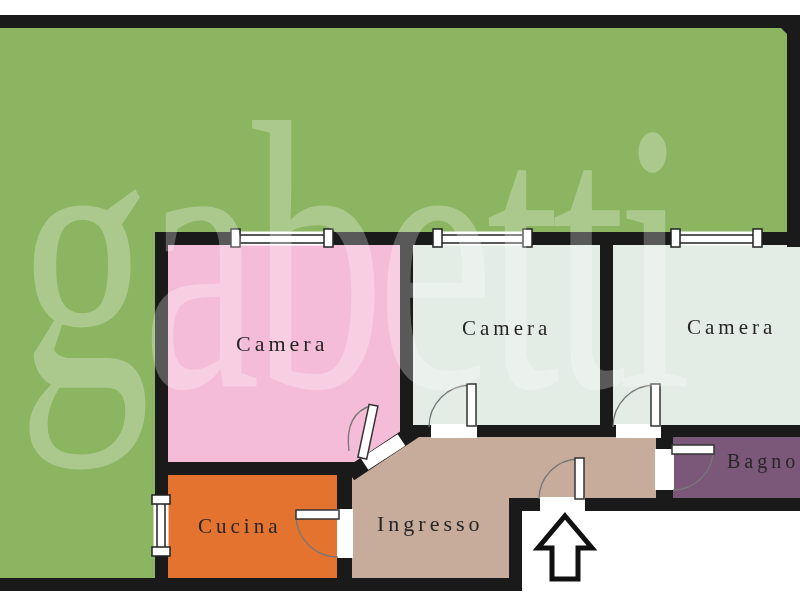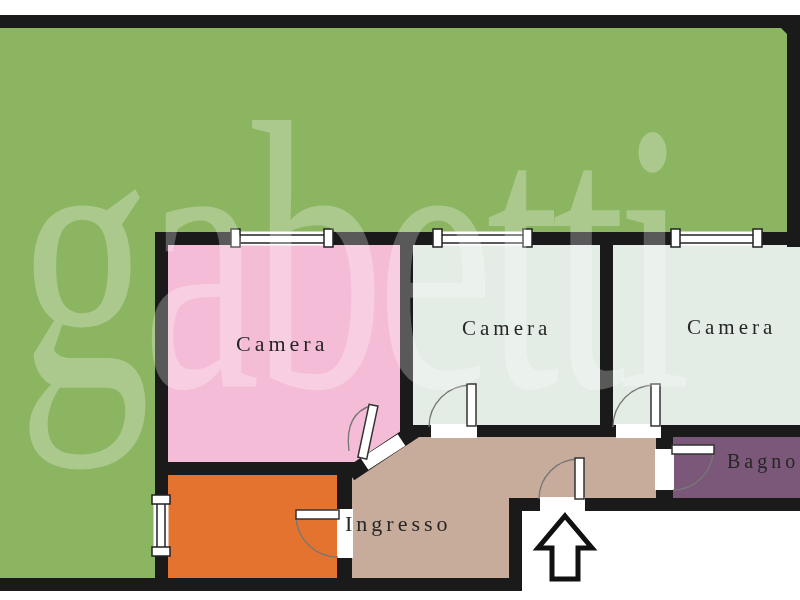--- a/index.html
+++ b/index.html
@@ -23,21 +23,21 @@
     font-family:"Liberation Sans",sans-serif;font-weight:bold;font-size:42px;
     letter-spacing:6px;color:rgba(255,255,255,0.45);white-space:nowrap;
     pointer-events:none;
   }
   .lbl-giardino{left:303px;top:103px;font-size:22px;}
   .lbl-salone  {left:236px;top:331px;font-size:22px;}
   .lbl-camera1 {left:462px;top:316px;font-size:21px;}
   .lbl-camera2 {left:687px;top:315px;font-size:21px;}
   .lbl-bagno   {left:727px;top:450px;font-size:20px;}
   .lbl-cucina  {left:198px;top:514px;font-size:21px;}
-  .lbl-ingresso{left:345px;top:511px;font-size:22px;}
+  .lbl-ingresso{left:377px;top:511px;font-size:22px;}
 </style>
 </head>
 <body>
 
 <div id="stage">
 
   <svg id="plan-svg" width="800" height="600" viewBox="0 0 800 600">
 
     <rect x="0" y="0" width="800" height="600" fill="#ffffff"></rect>
 
@@ -136,15 +136,16 @@
 
     <polygon points="565,516 592,548 578,548 578,579 552,579 552,548 538,548" fill="#ffffff" stroke-width="5" stroke-linejoin="miter" stroke="#111111"></polygon>
   </svg>
 
   <div class="wm-brand">gabetti</div>
 
   <div class="room-label lbl-salone">Camera</div>
   <div class="room-label lbl-camera1">Camera</div>
   <div class="room-label lbl-camera2">Camera</div>
   <div class="room-label lbl-bagno">Bagno</div>
+  <div class="room-label lbl-cucina">Cucina</div>
   <div class="room-label lbl-ingresso">Ingresso</div>
 
 </div>
 
 </body></html>

